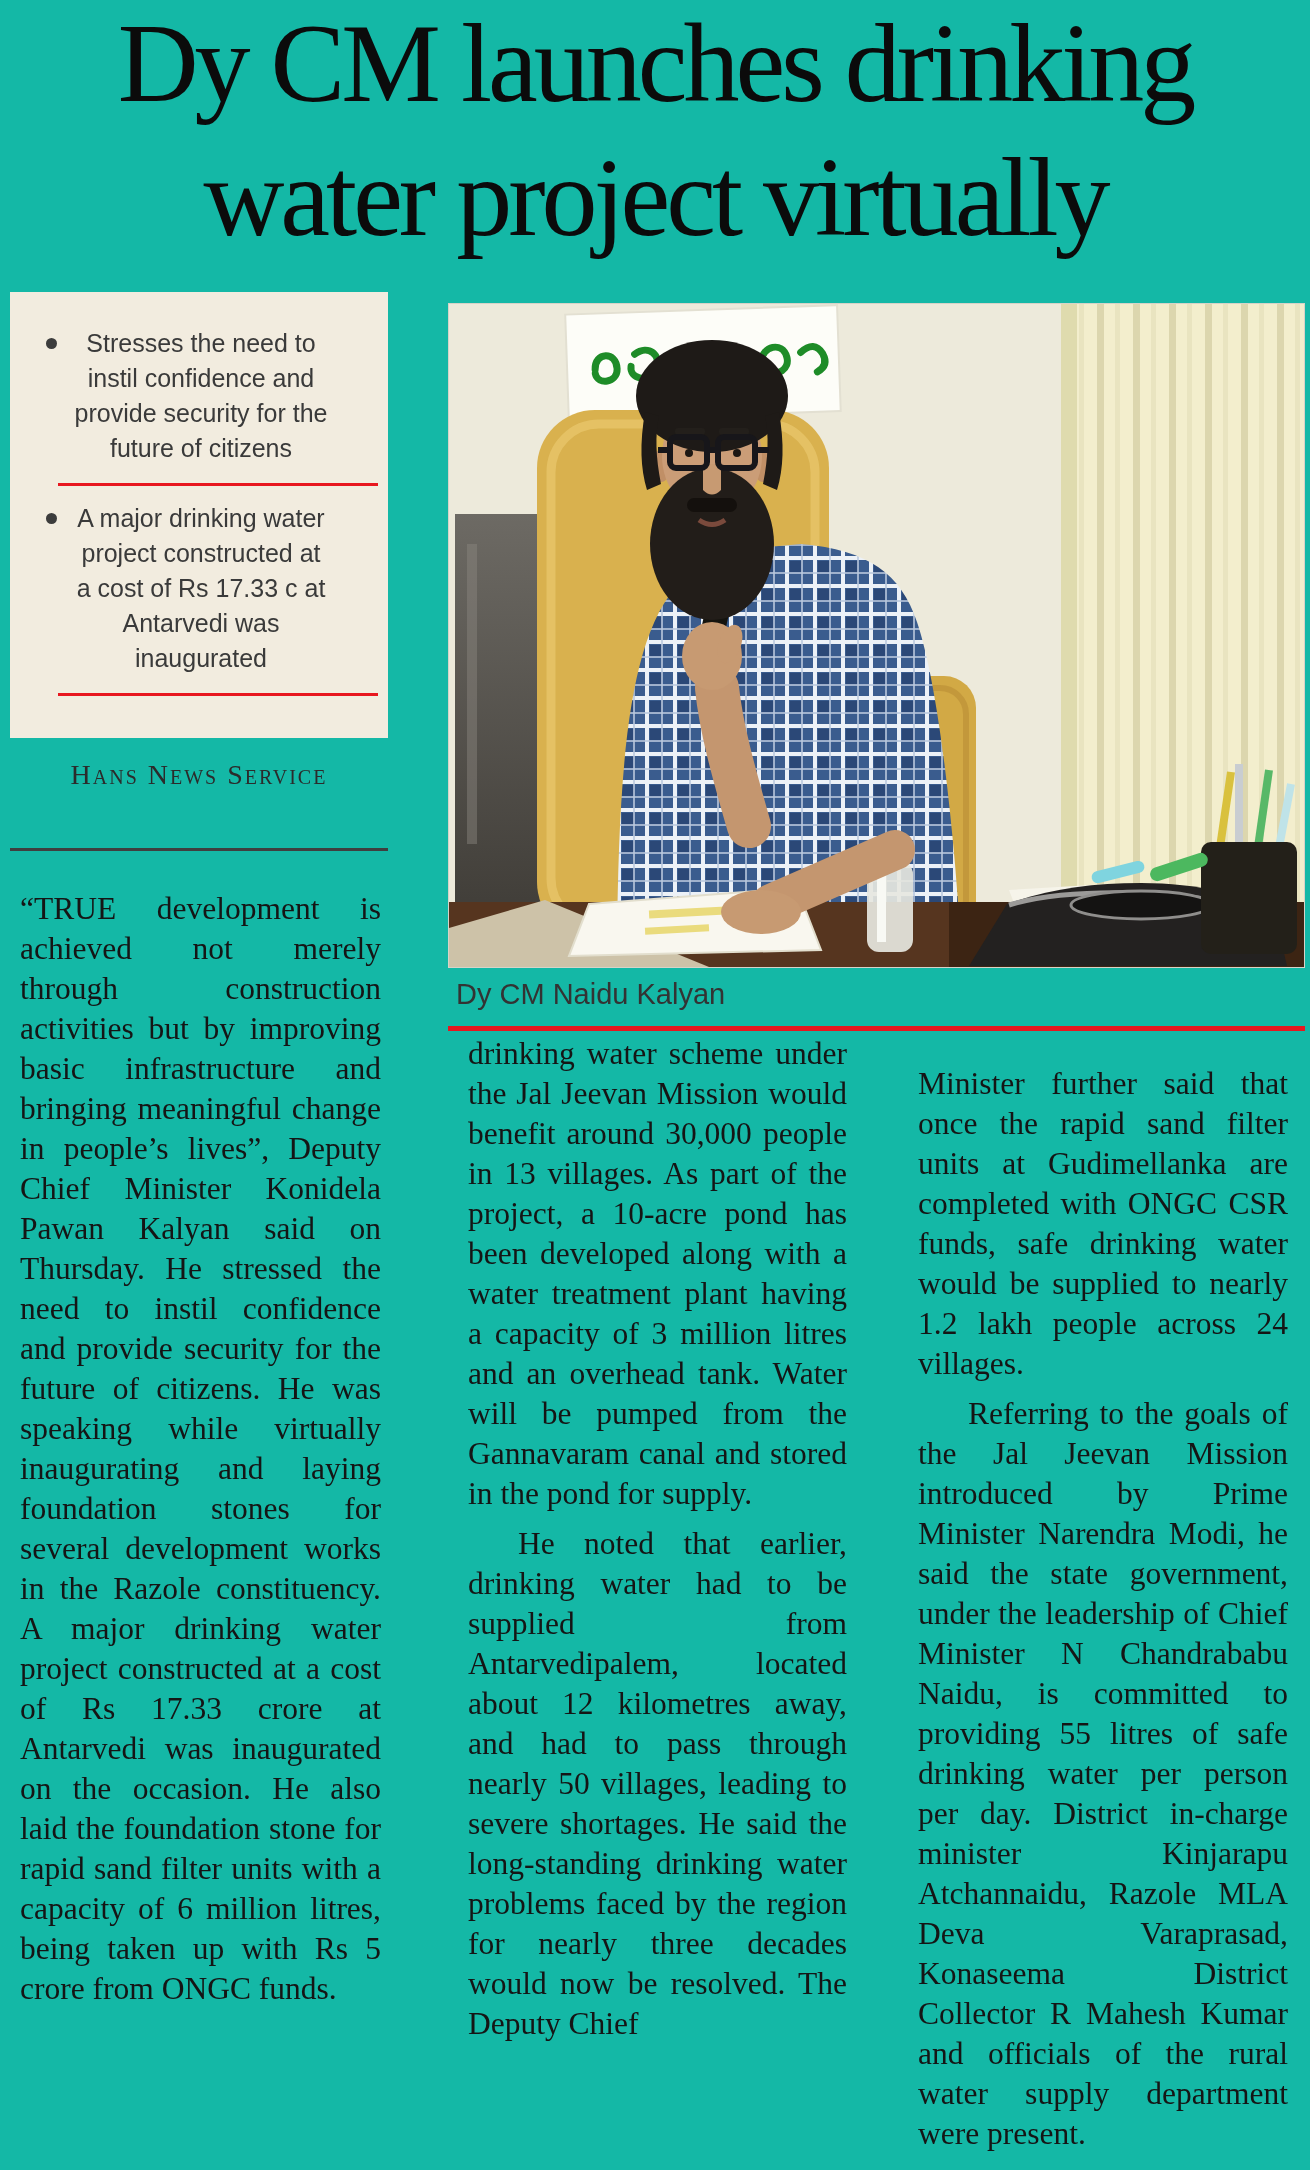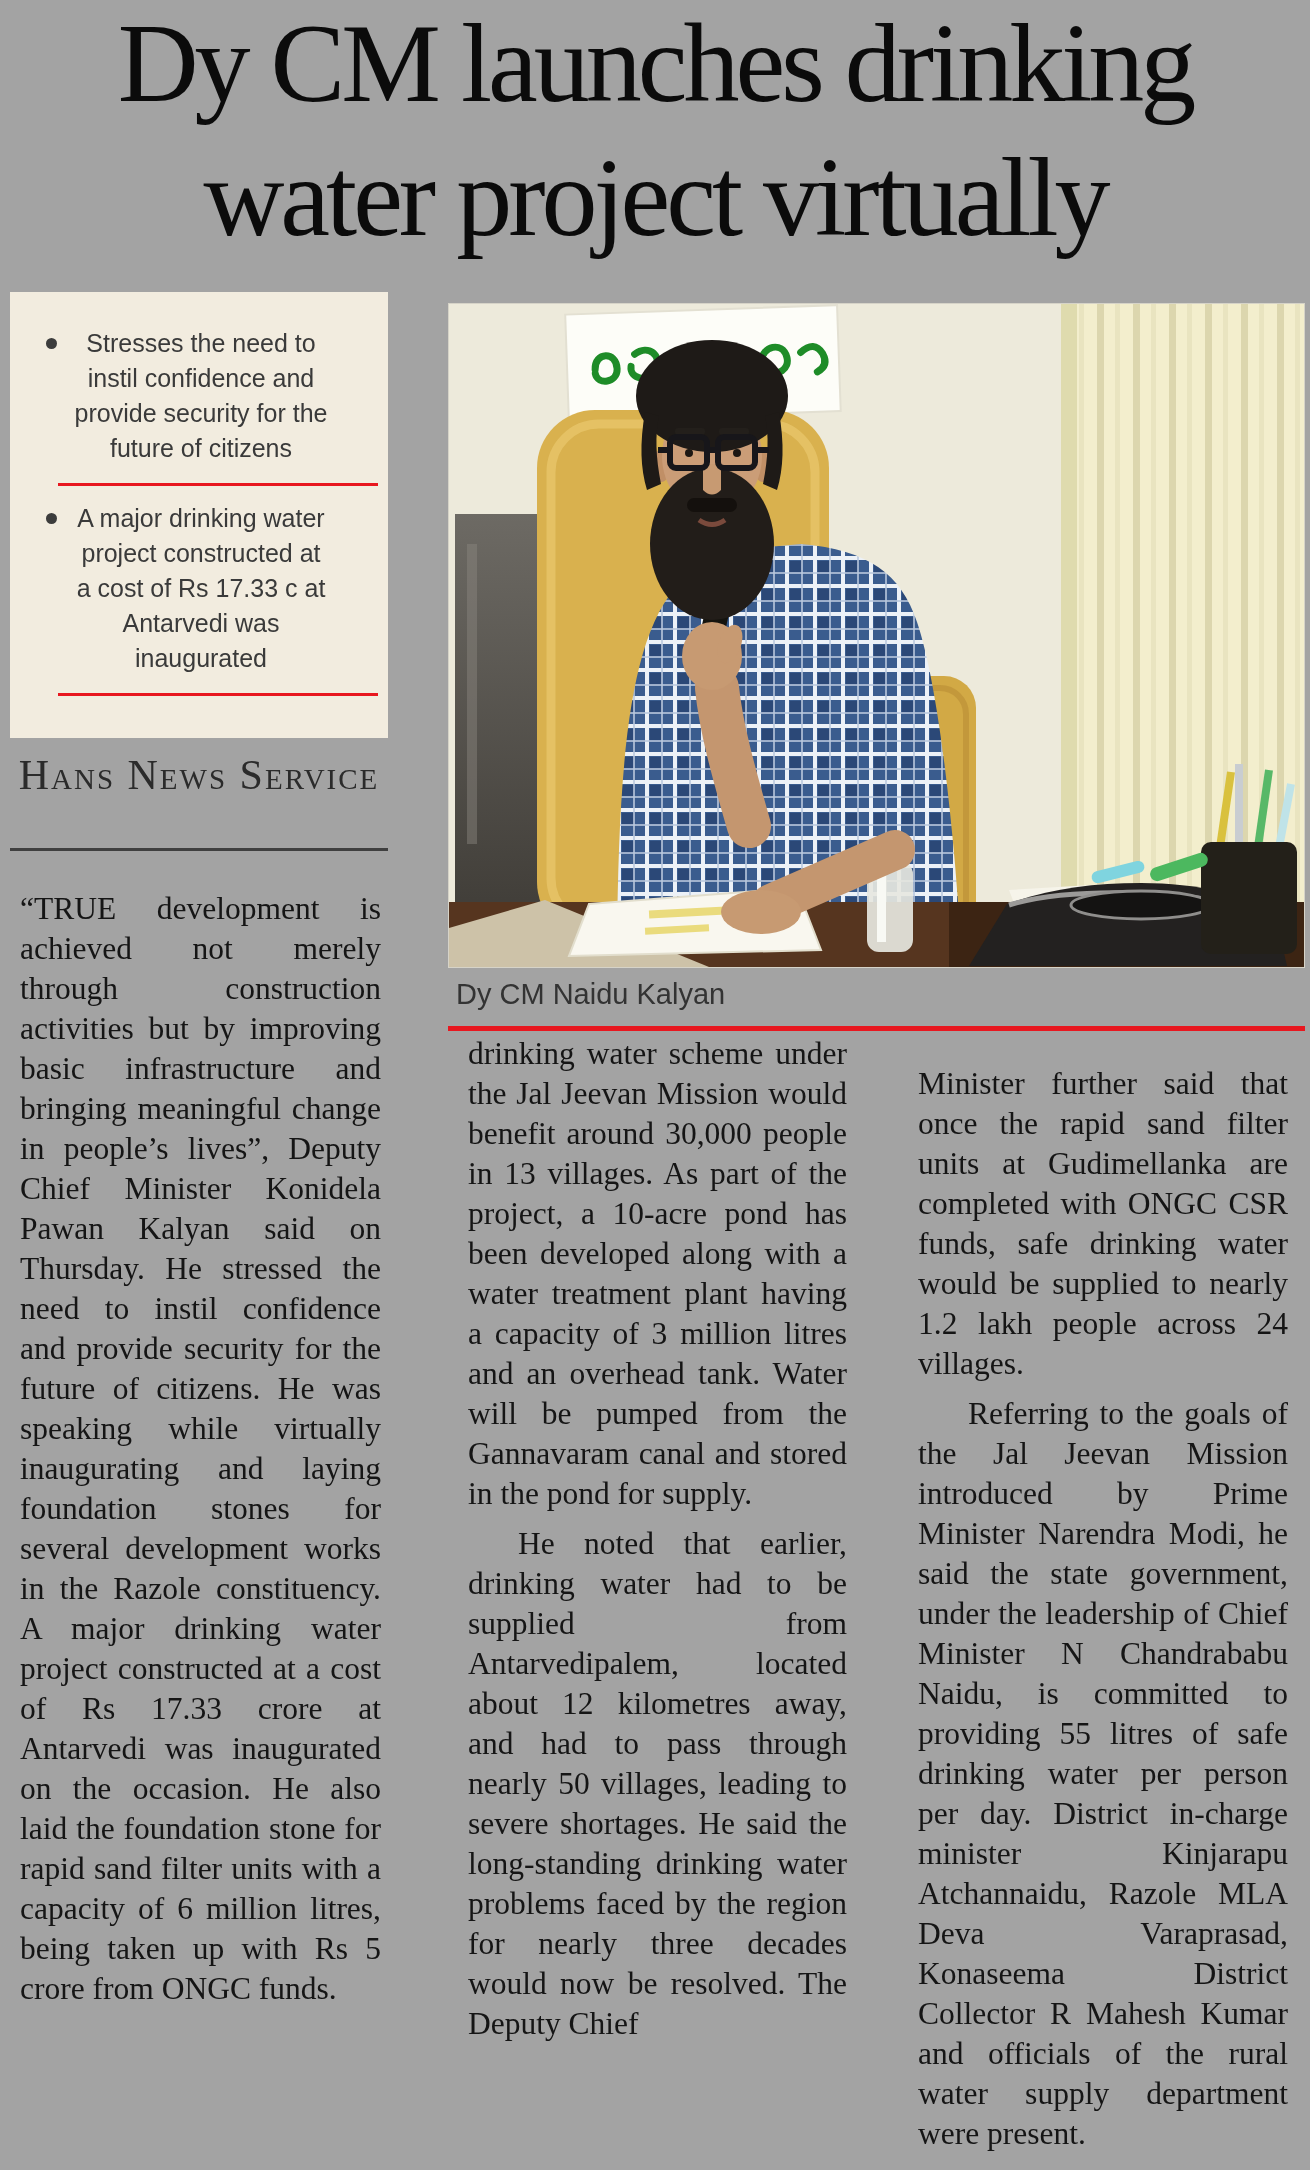--- a/index.html
+++ b/index.html
@@ -1,17 +1,17 @@
 <!DOCTYPE html>
 <html><head>
 <meta charset="utf-8">
 <style>
   html,body{margin:0;padding:0;background:#ffffff;}
   #page{
-    position:relative;width:1310px;height:2170px;background:#a3a3a3;
+    position:relative;width:1310px;height:2170px;background:#14b8a6;
     overflow:hidden;font-family:"Liberation Serif",serif;color:#161616;
   }
   
   .headline{
     position:absolute;top:-4px;left:35px;width:1240px;text-align:center;
     font-family:"Liberation Serif",serif;font-weight:500;color:#0b0b0b;
     font-size:112px;line-height:134px;letter-spacing:-4px;margin:0;
   }
   
   .highlight-box{
@@ -21,21 +21,21 @@
   .hl-item{display:flex;}
   .hl-bullet{flex:none;width:11px;height:11px;border-radius:50%;background:#3c3c3c;margin:12px 0 0 20px;}
   .hl-text{
     margin:0 0 0 17px;width:254px;
     font-family:"Liberation Sans",sans-serif;font-size:25px;line-height:35px;color:#3a3a3a;
   }
   .hl-rule{border:none;border-top:3px solid #e8171f;margin:17px 10px 15px 32px;}
   
   .byline{
     position:absolute;left:10px;top:754px;width:378px;text-align:center;
-    font-variant:small-caps;font-size:42px;line-height:42px;letter-spacing:2px;color:#2b2b2b;
+    font-variant:small-caps;font-size:28px;line-height:42px;letter-spacing:2px;color:#2b2b2b;
   }
   .byline-rule{position:absolute;left:10px;top:848px;width:378px;border:none;border-top:3px solid #3f3f3f;margin:0;}
   
   .photo{
     position:absolute;left:448px;top:303px;width:857px;height:665px;margin:0;
     border:1px solid #d6d3c8;box-sizing:border-box;background:#edeadb;
   }
   .photo svg{display:block;width:100%;height:100%;}
   .caption{
     position:absolute;left:456px;top:978px;

